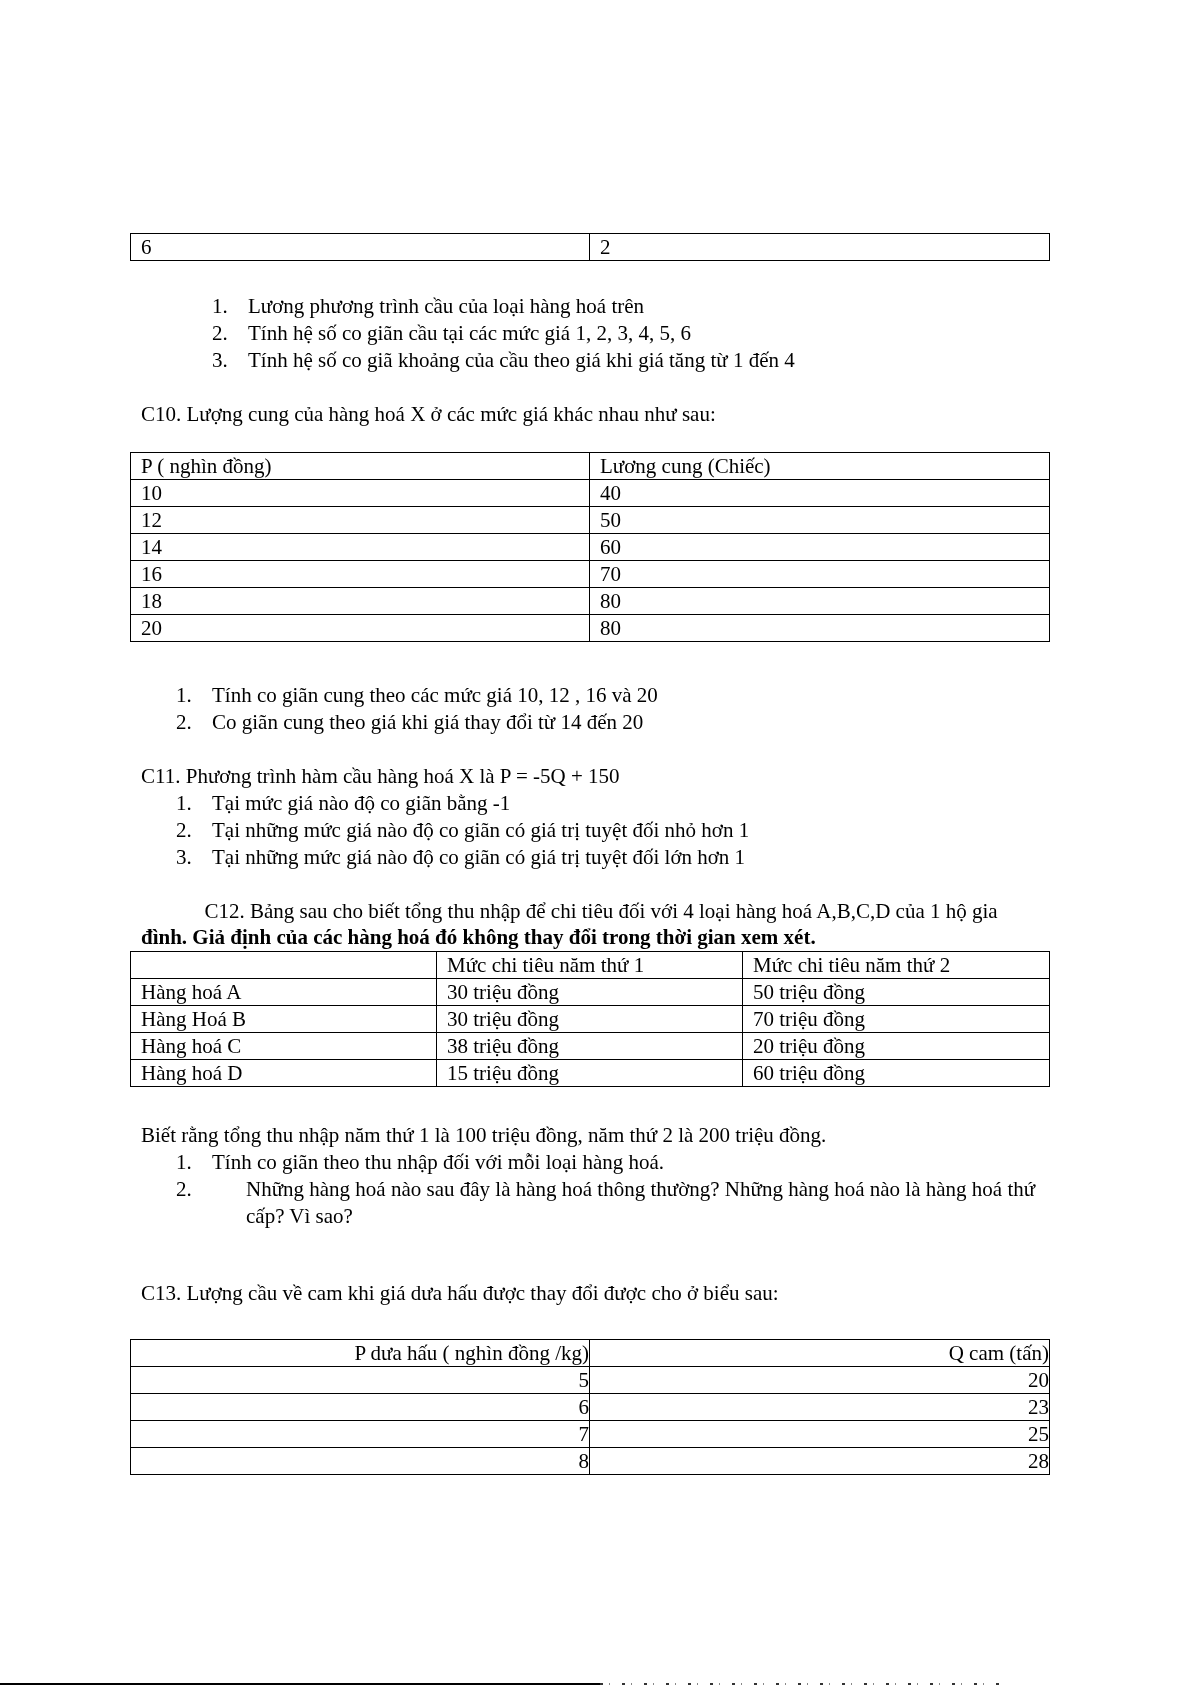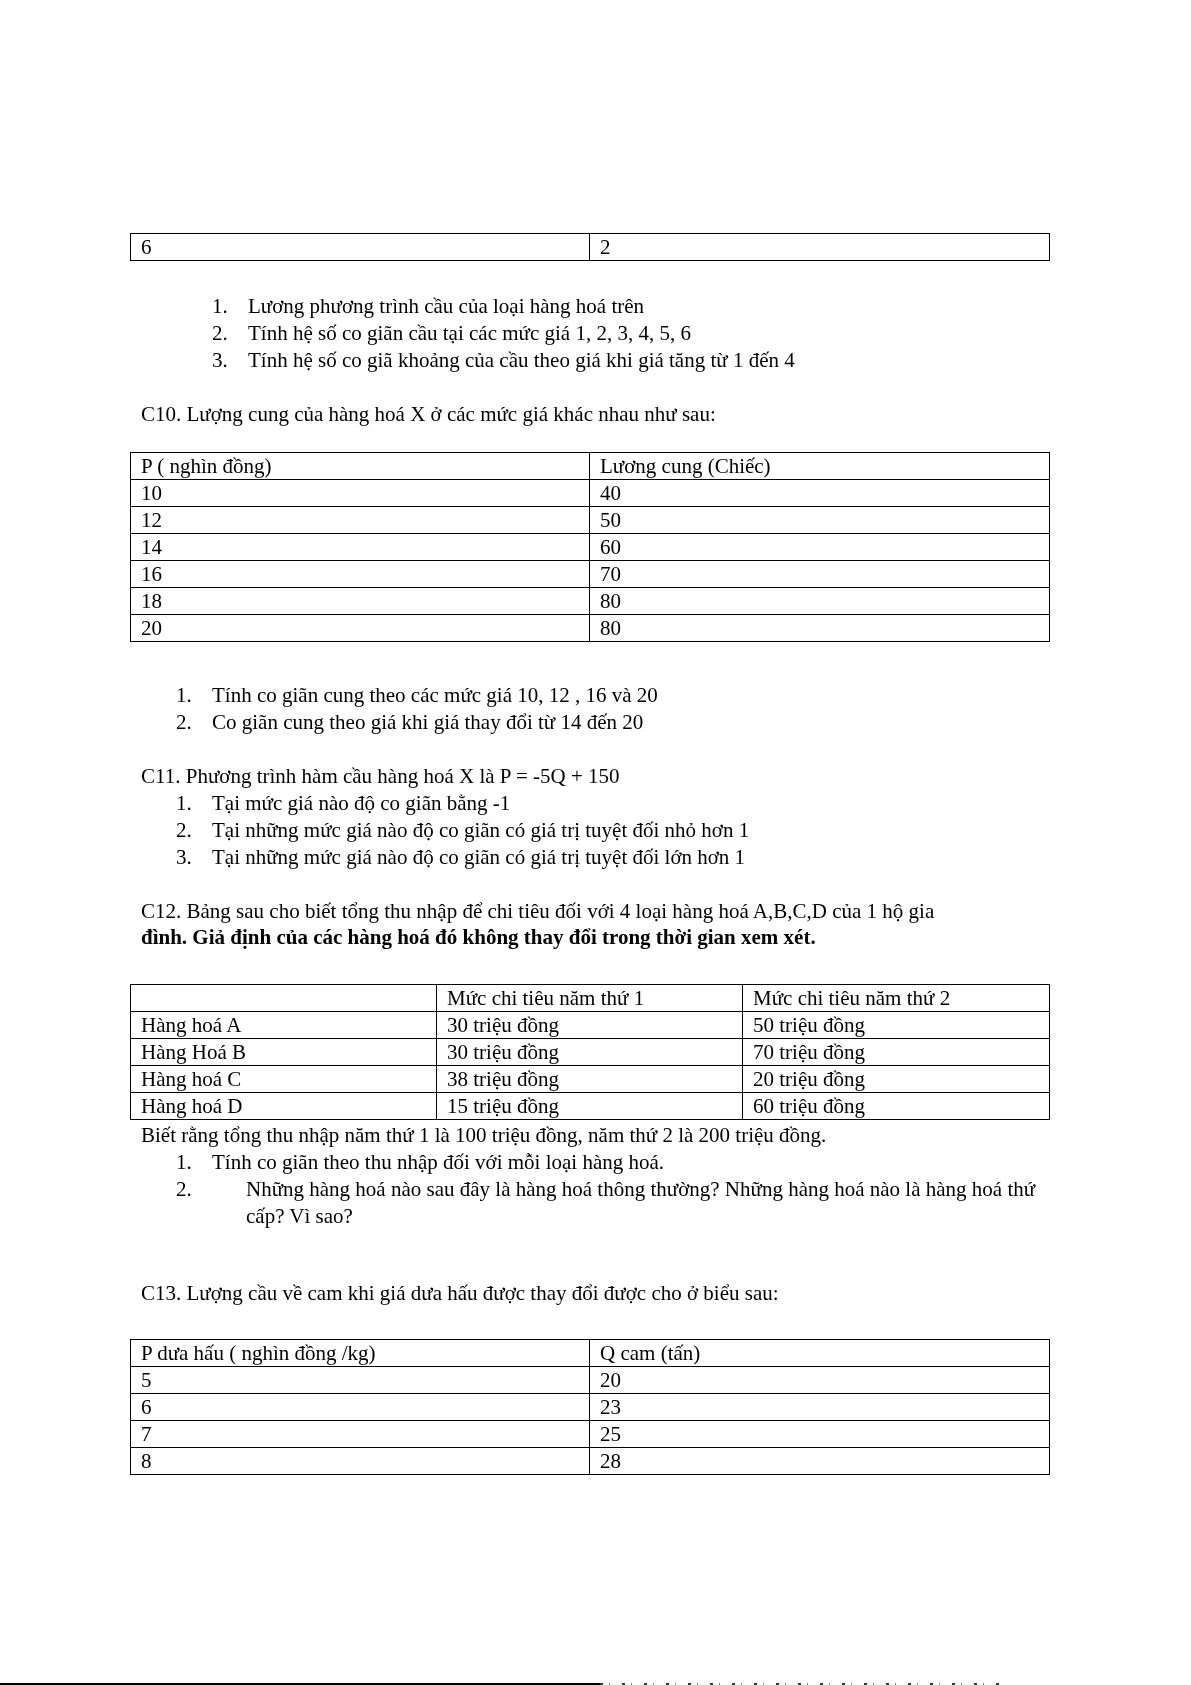--- a/index.html
+++ b/index.html
@@ -123,24 +123,24 @@
   <li>
     <span class="num">2.</span>
     <span class="txt">Tại những mức giá nào độ co giãn có giá trị tuyệt đối nhỏ hơn 1</span>
   </li>
   <li>
     <span class="num">3.</span>
     <span class="txt">Tại những mức giá nào độ co giãn có giá trị tuyệt đối lớn hơn 1</span>
   </li>
 </ol>
 
-<div class="para" style="top:898px;">C12. Bảng sau cho biết tổng thu nhập để chi tiêu đối với 4 loại hàng hoá A,B,C,D của 1 hộ gia</div>
+<div class="para" style="top:898px;text-align:center;">C12. Bảng sau cho biết tổng thu nhập để chi tiêu đối với 4 loại hàng hoá A,B,C,D của 1 hộ gia</div>
 <div class="para" style="top:924px;font-weight:bold;">đình. Giả định của các hàng hoá đó không thay đổi trong thời gian xem xét.</div>
 
-<table class="doc" style="top:984px;">
+<table class="doc" style="top:951px;">
   <colgroup>
       <col style="width:306px">
       <col style="width:306px">
       <col>
     </colgroup>
   <tbody>
       <tr>
     <td></td>
     <td>Mức chi tiêu năm thứ 1</td>
     <td>Mức chi tiêu năm thứ 2</td>
@@ -175,21 +175,21 @@
     <span class="txt">Tính co giãn theo thu nhập đối với mỗi loại hàng hoá.</span>
   </li>
   <li class="wrap">
     <span class="num">2.</span>
     <span class="txt">Những hàng hoá nào sau đây là hàng hoá thông thường? Những hàng hoá nào là hàng hoá thứ cấp? Vì sao?</span>
   </li>
 </ol>
 
 <div class="para" style="top:1280px;">C13.  Lượng cầu về cam khi giá dưa hấu được thay đổi được cho ở biểu sau:</div>
 
-<table class="doc" style="top:1339px;">
+<table class="doc" style="top:1339px;text-align:right;">
   <colgroup>
       <col style="width:459px">
       <col>
     </colgroup>
   <tbody>
       <tr>
     <td>P dưa hấu ( nghìn đồng /kg)</td>
     <td> Q cam (tấn)</td>
   </tr>
   <tr>

